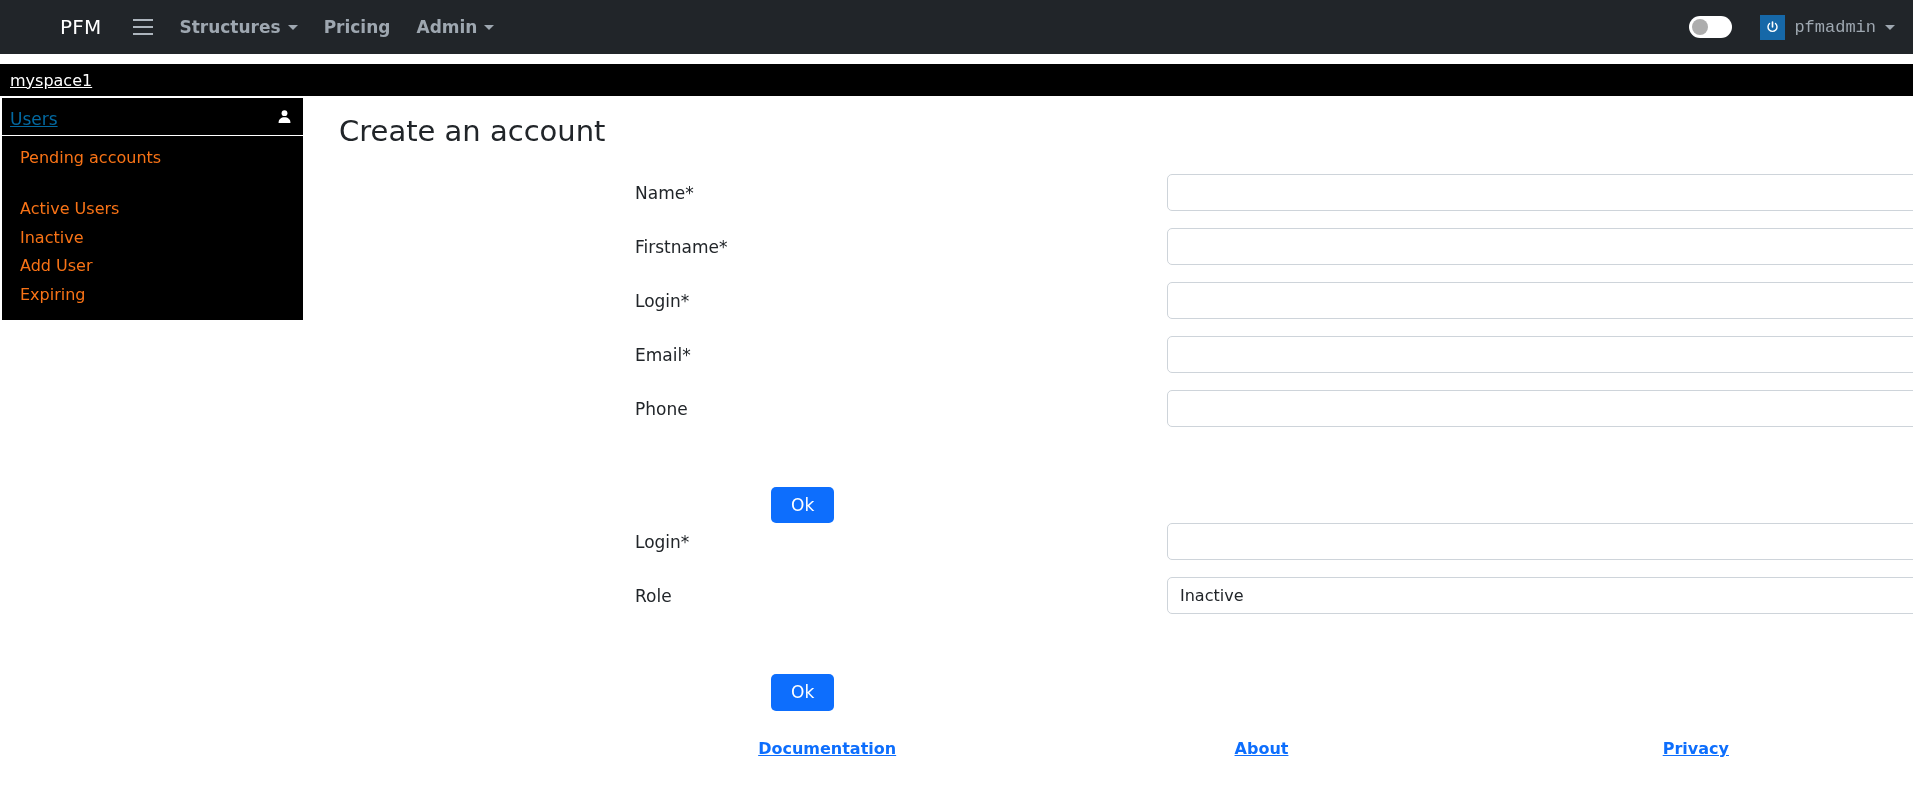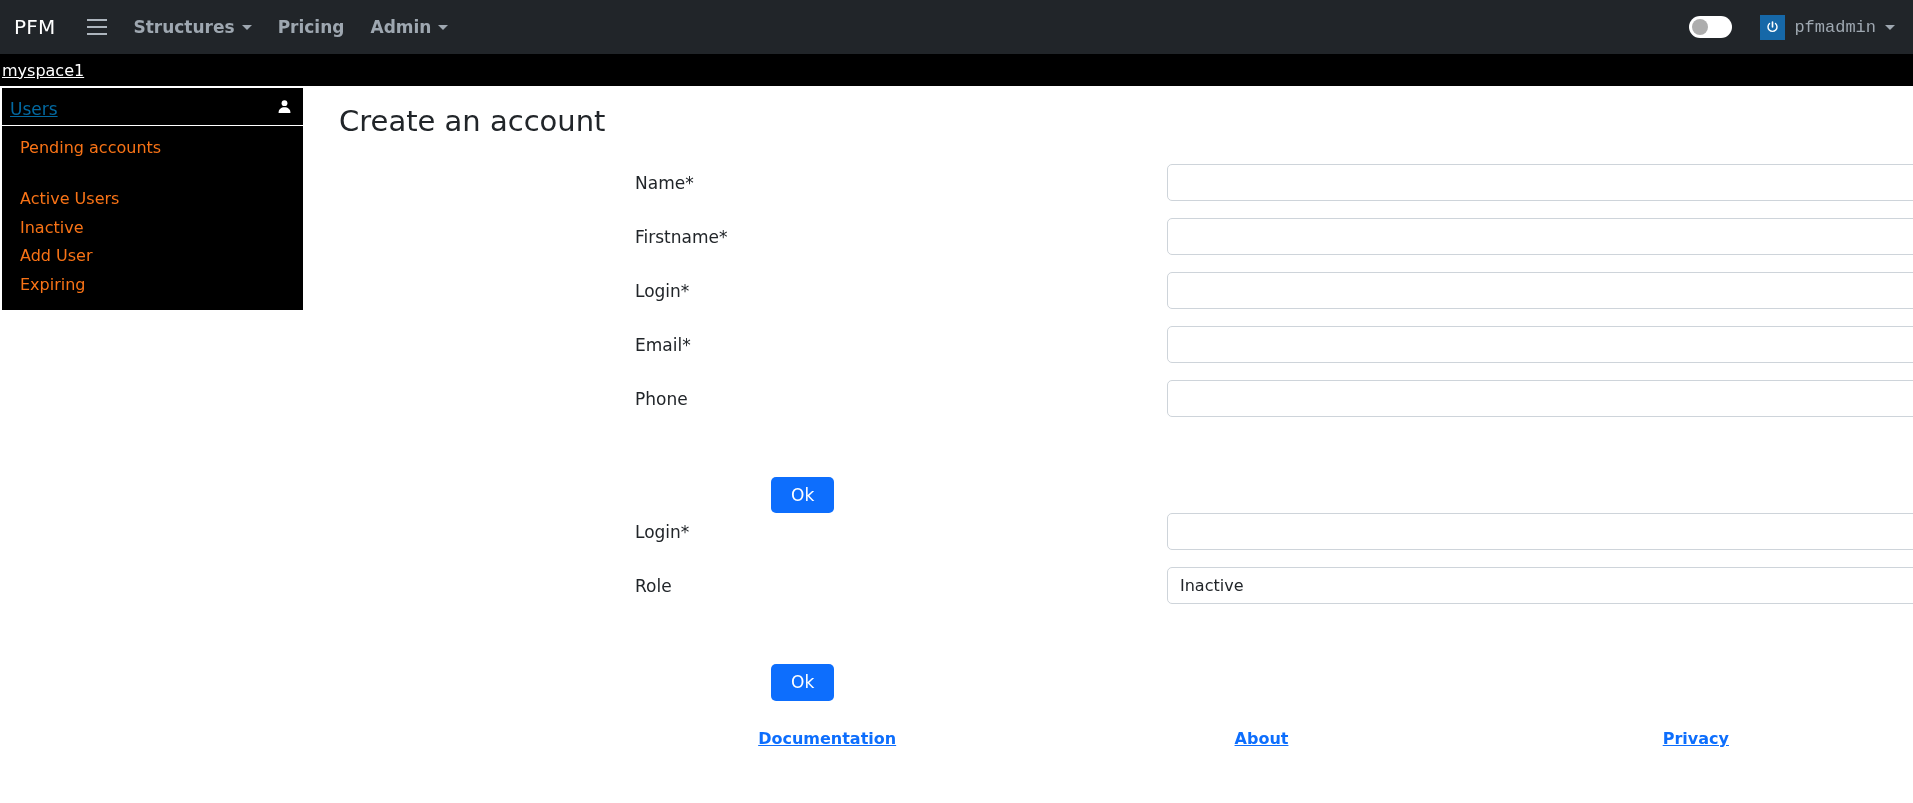--- a/index.html
+++ b/index.html
@@ -19,20 +19,21 @@
     align-items: center;
     padding: 0 18px 0 14px;
     position: relative;
   }
   .brand {
     color: #ffffff;
     font-size: 20px;
     letter-spacing: .2px;
     margin-right: 32px;
     text-decoration: none;
+    margin-left: 46px;
   }
   .hamburger {
     width: 20px; height: 16px;
     display: flex; flex-direction: column; justify-content: space-between;
     margin-right: 26px;
     cursor: pointer;
   }
   .hamburger span { display: block; height: 2px; background: #adb5bd; width: 100%; }
   .nav-links { display: flex; align-items: flex-start; gap: 26px; font-weight: bold; }
   .nav-link {
@@ -83,21 +84,22 @@
     display: inline-flex; align-items: center; justify-content: center;
     flex: none;
   }
 
   
   .crumb-bar {
     height: 32px;
     background: #000000;
     display: flex;
     align-items: center;
-    padding-left: 2px;
+    padding-left: 10px;
+    margin-top: 10px;
   }
   .crumb-link {
     color: #ffffff;
     font-size: 16px;
     text-decoration: underline;
     cursor: pointer;
   }
 
   
   .page { display: flex; align-items: flex-start; }

